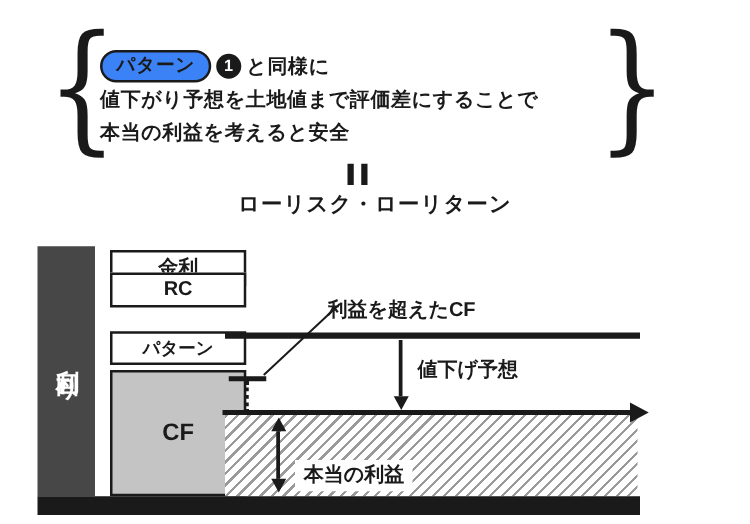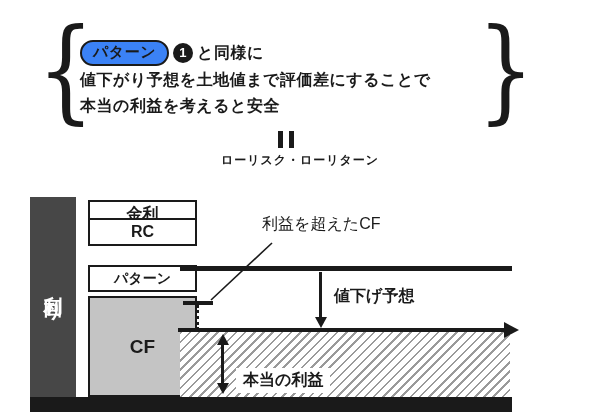--- a/index.html
+++ b/index.html
@@ -11,38 +11,38 @@
            color:#1a1a1a; transform:scaleX(0.8); transform-origin:center; font-weight:400; }
   .hline { position:absolute; left:80px; font-size:16px; font-weight:700; letter-spacing:0.5px; white-space:nowrap; }
   .line1 { top:40px; display:flex; align-items:center; gap:4px; }
   .pattern-pill { display:inline-block; border:2.5px solid #1a1a1a; border-radius:14px;
                   padding:1px 11px 2px; font-size:15px; font-weight:700; background:#3b82f6; }
   .num-badge { display:inline-block; width:20px; height:20px; border-radius:50%; background:#1a1a1a;
                color:#fff; font-size:13px; line-height:20px; text-align:center; font-weight:700; }
   .equals-mark { position:absolute; left:278px; top:131px; display:flex; gap:6px; }
   .equals-mark span { display:block; width:5px; height:17px; background:#1a1a1a; }
   .result-label { position:absolute; left:0; top:152px; width:600px; text-align:center;
-                  font-size:12px; font-weight:700; letter-spacing:1px; }
+                  font-size:17px; font-weight:700; letter-spacing:1px; }
 
   
   .yield-bar { position:absolute; left:30px; top:197px; width:46px; height:200px; background:#474747;
                display:flex; align-items:center; justify-content:center; }
   .yield-label { writing-mode:vertical-rl; text-orientation:upright; color:#fff; font-size:19px;
                  font-weight:700; letter-spacing:4px; }
 
   .stack-box { position:absolute; left:88px; width:109px; border:2.5px solid #1a1a1a; background:#fff;
                display:flex; align-items:center; justify-content:center; font-weight:700; }
   .box-kinri  { top:200px; height:29px; font-size:16px; }
   .box-rc     { top:218px; height:28px; font-size:16px; }
   .box-hensai { top:265px; height:27px; font-size:14px; }
   .box-cf     { top:296px; height:101px; background:#c4c4c4; font-size:19px; }
 
   .top-line { position:absolute; left:180px; top:266px; width:332px; height:5px; background:#1a1a1a; }
 
-  .excess-label { position:absolute; left:262px; top:214px; font-size:16px; font-weight:400; }
+  .excess-label { position:absolute; left:262px; top:238px; font-size:16px; font-weight:700; }
   .leader-svg { position:absolute; left:0; top:0; width:600px; height:419px; pointer-events:none; }
 
   .cf-tick { position:absolute; left:183px; top:301px; width:30px; height:4px; background:#1a1a1a; }
   .cf-dotted { position:absolute; left:196px; top:305px; height:25px; border-left:3px dotted #1a1a1a; }
 
   .drop-arrow { position:absolute; left:314px; top:272px; width:13px; height:56px;
                 display:flex; flex-direction:column; align-items:center; }
   .drop-arrow .shaft { width:3px; flex:1; background:#1a1a1a; }
   .arrow-down { width:0; height:0; border-left:6.5px solid transparent; border-right:6.5px solid transparent;
                 border-top:11px solid #1a1a1a; }

